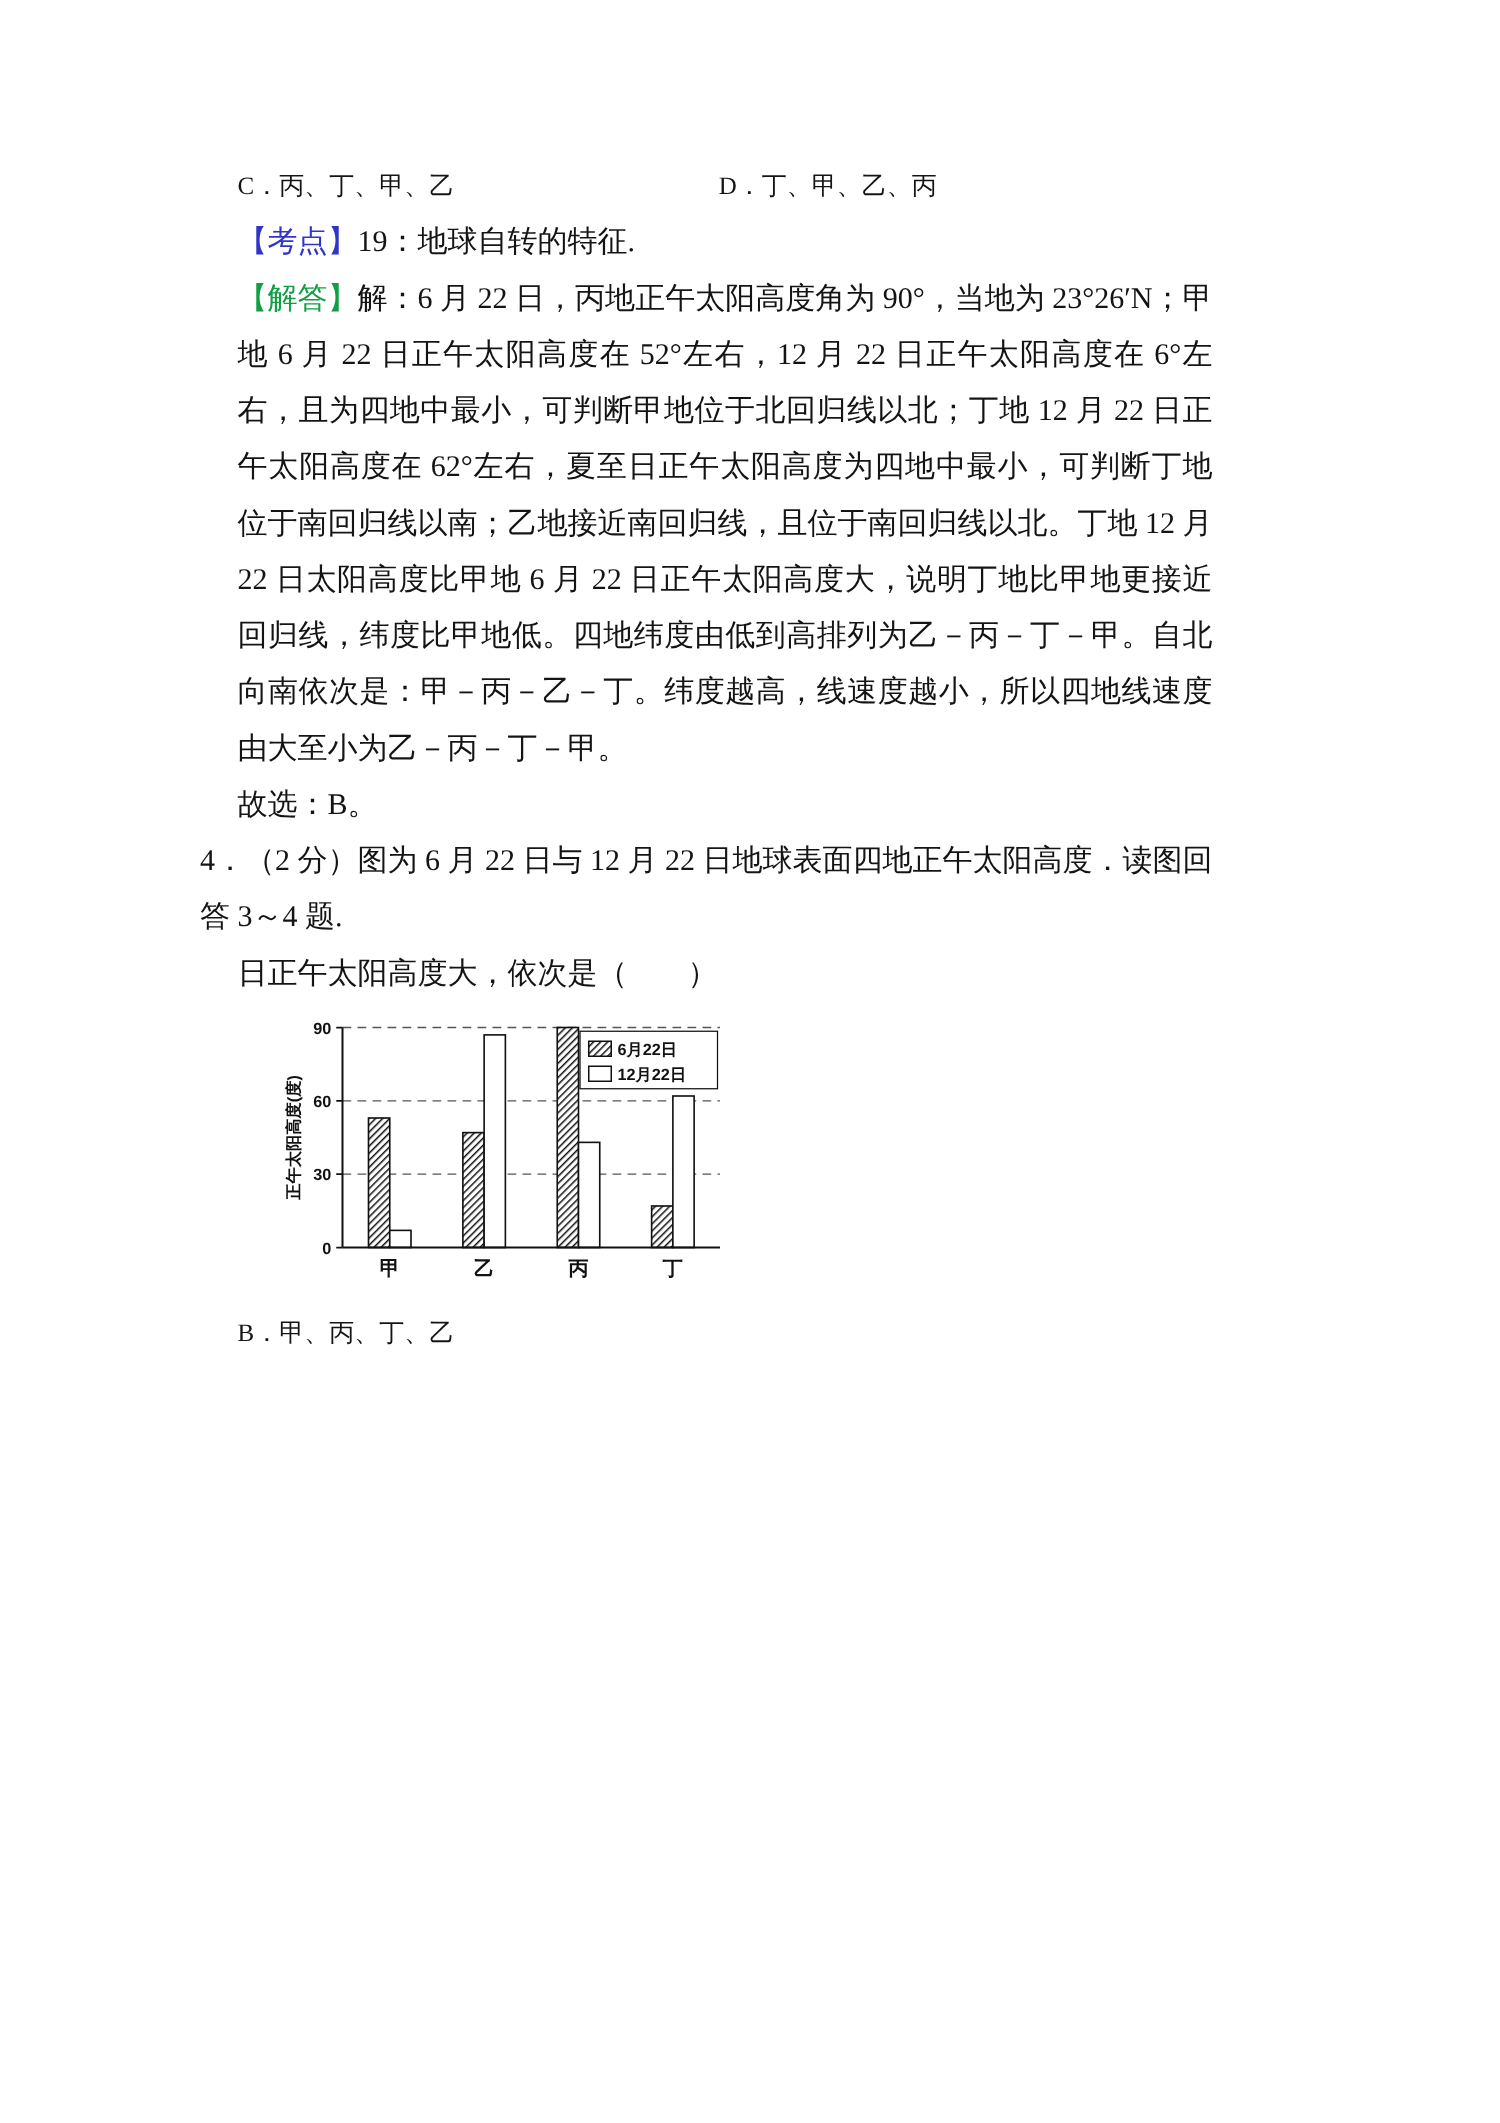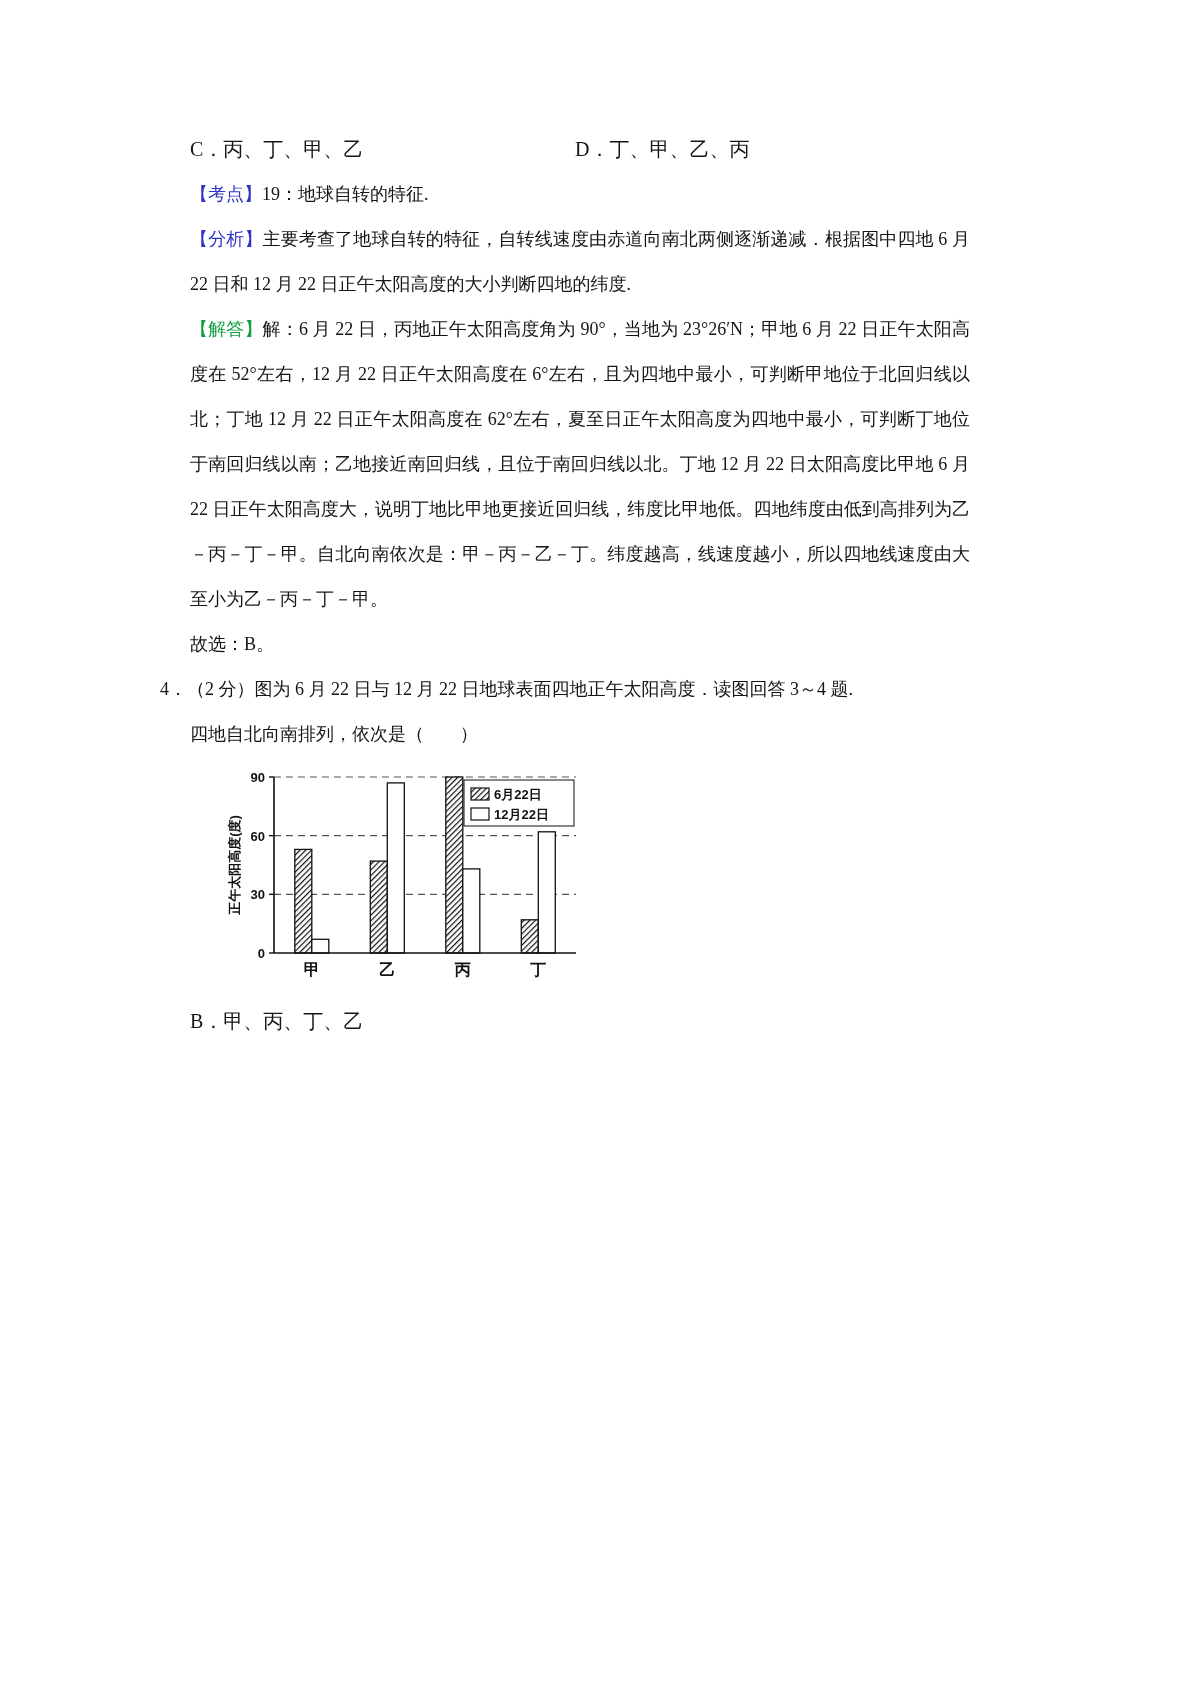--- a/index.html
+++ b/index.html
@@ -10,21 +10,21 @@
     font-family: "Liberation Serif", "DejaVu Serif", serif;
   }
   .page {
     width: 1200px;
     min-height: 1698px;
     padding: 127px 230px 60px 190px;
     position: relative;
     background: #ffffff;
   }
   .line, .para {
-    font-size: 18px;
+    font-size: 24px;
     line-height: 45px;
     text-align: justify;
     margin: 0;
   }
   .opt-row {
     display: flex;
     font-size: 20px;
     line-height: 45px;
   }
   .opt-left { width: 385px; flex: 0 0 385px; }
@@ -37,29 +37,28 @@
 
 <div class="page">
 
   <div class="opt-row">
     <span class="opt-left">C．丙、丁、甲、乙</span>
     <span>D．丁、甲、乙、丙</span>
   </div>
 
   <p class="para"><span class="tag" style="color: rgb(47, 53, 201);">【考点】</span><span>19：地球自转的特征.</span></p>
 
-  <p class="para"><span class="tag" style="color: rgb(47, 53, 201);">【分析】</span><span>主要考查了地球自转的特征，自转线速度由赤道向南北两侧逐渐递减．根据图中四地 6 月 22 日和 12 月 22 日正午太阳高度的大小判断四地的纬度.</span></p>
 
   <p class="para"><span class="tag" style="color: rgb(17, 158, 68);">【解答】</span><span>解：6 月 22 日，丙地正午太阳高度角为 90°，当地为 23°26′N；甲地 6 月 22 日正午太阳高度在 52°左右，12 月 22 日正午太阳高度在 6°左右，且为四地中最小，可判断甲地位于北回归线以北；丁地 12 月 22 日正午太阳高度在 62°左右，夏至日正午太阳高度为四地中最小，可判断丁地位于南回归线以南；乙地接近南回归线，且位于南回归线以北。丁地 12 月 22 日太阳高度比甲地 6 月 22 日正午太阳高度大，说明丁地比甲地更接近回归线，纬度比甲地低。四地纬度由低到高排列为乙－丙－丁－甲。自北向南依次是：甲－丙－乙－丁。纬度越高，线速度越小，所以四地线速度由大至小为乙－丙－丁－甲。</span></p>
 
   <p class="para">故选：B。</p>
 
 
   <p class="para outdent">4．（2 分）图为 6 月 22 日与 12 月 22 日地球表面四地正午太阳高度．读图回答 3～4 题.</p>
-  <p class="para">四地自北向南排列，依次是（　　）</p>
+  <p class="para">日正午太阳高度大，依次是（　　）</p>
 
   <figure class="chart-wrap" style="margin-top:8px;margin-bottom:6px;">
     <svg id="chart-svg" xmlns="http://www.w3.org/2000/svg" viewBox="0 0 360 224" width="360" height="224">
         <defs>
           <pattern id="hatch" patternUnits="userSpaceOnUse" width="4" height="4" patternTransform="rotate(45)">
             <rect width="4" height="4" fill="#fff"></rect>
             <line x1="0" y1="0" x2="0" y2="4" stroke="#111" stroke-width="2.4"></line>
           </pattern>
         </defs>
         <line x1="48" y1="129.33333333333334" x2="350" y2="129.33333333333334" stroke="#555" stroke-width="1.1" stroke-dasharray="7 5"></line>

